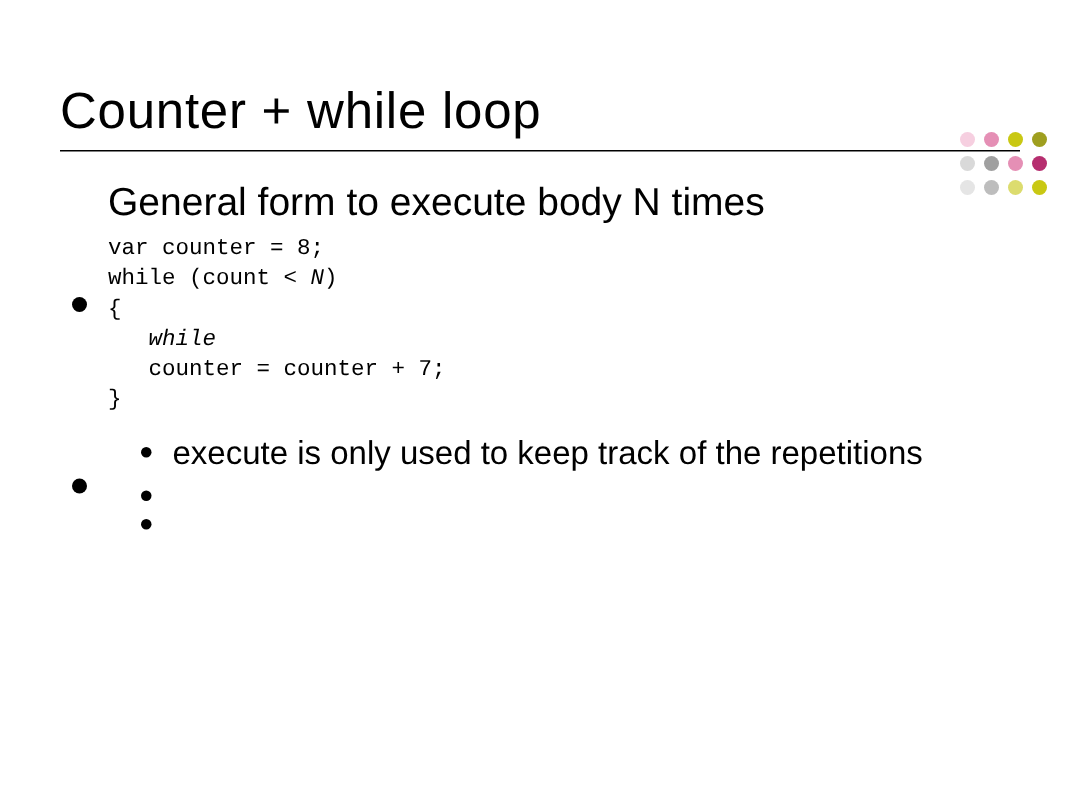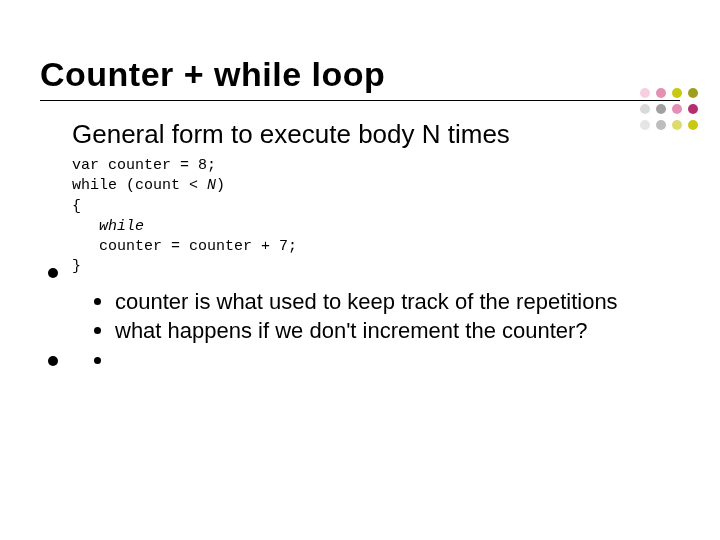--- a/index.html
+++ b/index.html
@@ -13,21 +13,21 @@
   }
   .slide {
     position: relative;
     width: 720px;
     height: 540px;
     box-sizing: border-box;
     padding: 55px 40px 40px 40px;
   }
   .title {
     font-size: 34px;
-    font-weight: bold;
+    font-weight: normal;
     margin: 0 0 6px 0;
     letter-spacing: 0.5px;
   }
   .hr {
     border: none;
     border-top: 1px solid #000;
     margin: 0 0 18px 0;
   }
   .dots {
     position: absolute;
@@ -47,21 +47,21 @@
     border-radius: 50%;
     display: inline-block;
   }
   ul.lvl1 {
     list-style: none;
     padding: 0;
     margin: 10px 0 0 8px;
   }
   ul.lvl1 > li {
     display: flex;
-    align-items: flex-end;
+    align-items: center;
     margin-bottom: 6px;
   }
   ul.lvl1 > li > .b {
     width: 10px;
     height: 10px;
     background: #000;
     border-radius: 50%;
     margin-top: 10px;
     margin-right: 14px;
     flex-shrink: 0;
@@ -148,25 +148,24 @@
 <span>}</span></div>
       </div>
     </li>
 
     <li>
       <span class="b"></span>
       <div class="content">
         <ul class="lvl2">
           <li>
             <span class="b2"></span>
-            <span class="sub">counter is what used to keep track of the repetitions</span>
+            <span class="sub">execute is only used to keep track of the repetitions</span>
           </li>
           <li>
             <span class="b2"></span>
-            <span class="sub">what happens if we don't increment the counter?</span>
           </li>
           <li>
             <span class="b2"></span>
           </li>
         </ul>
       </div>
     </li>
 
   </ul>
 

